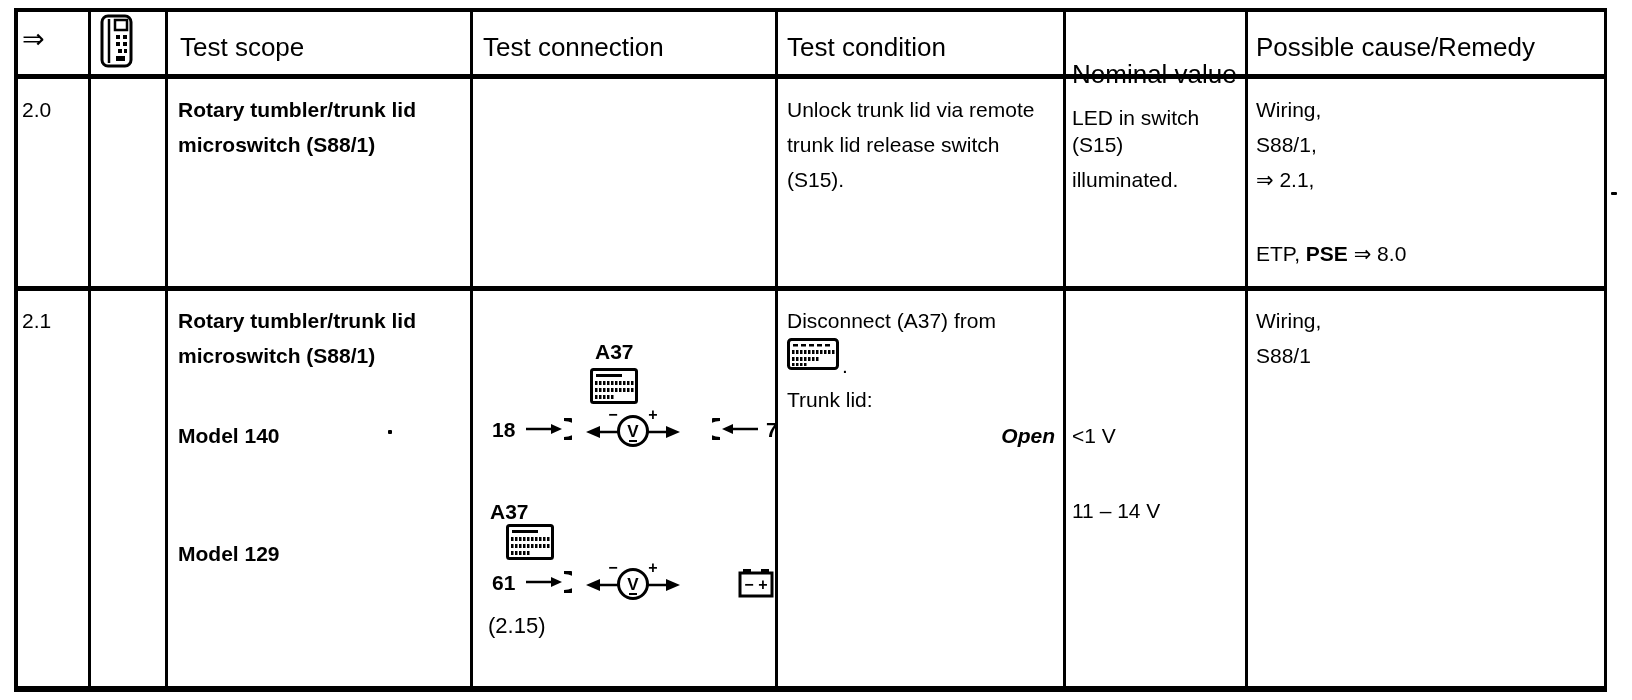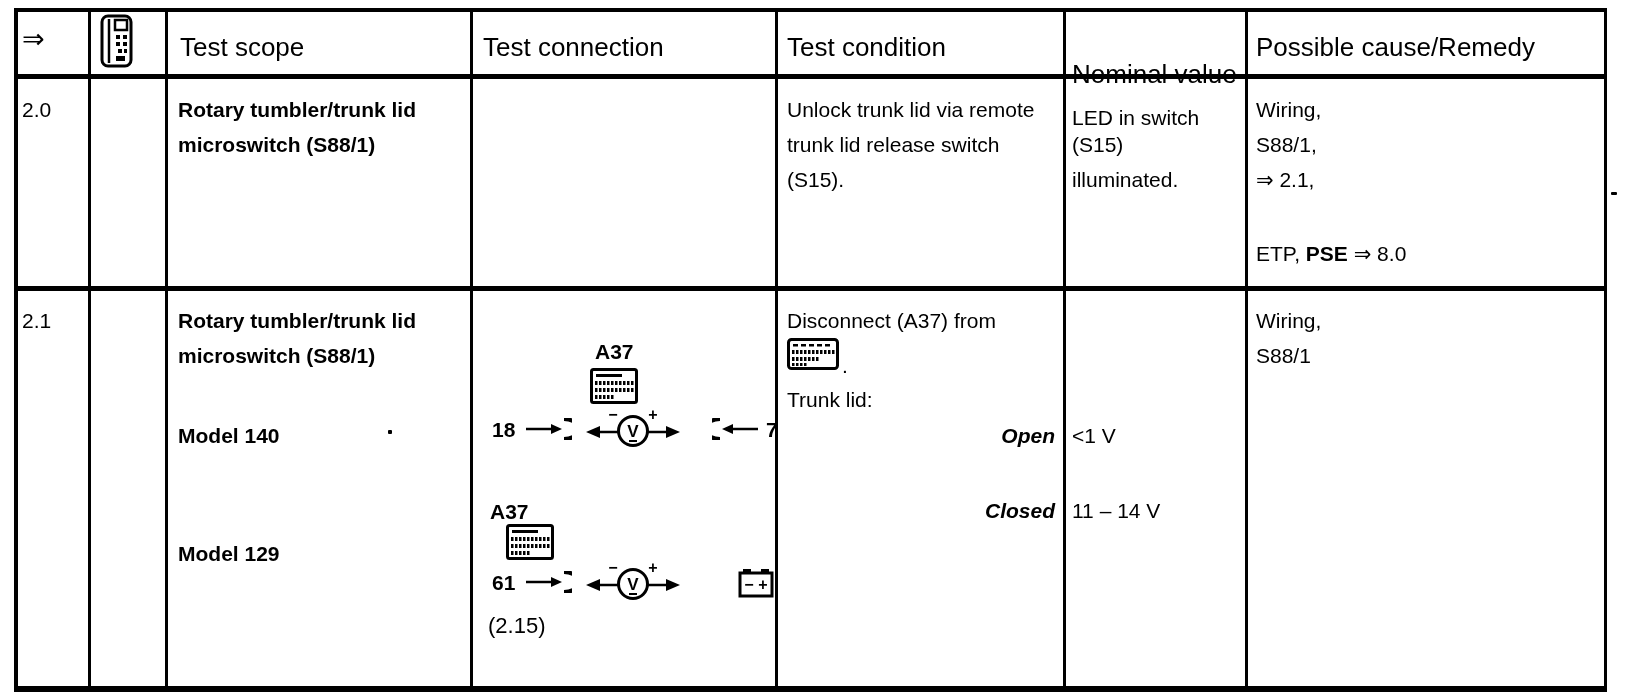--- a/index.html
+++ b/index.html
@@ -260,21 +260,20 @@
           <rect x="13" y="25" width="2.5" height="3"></rect>
           <rect x="17" y="25" width="2.5" height="3"></rect>
       </g>
     </svg>
   </div>
   <div class="t" style="left:842px;top:348px;">.</div>
 
   <div class="t" style="left:787px;top:382px;">Trunk lid:</div>
 
   <div class="t b right" style="left:787px;top:418px;width:268px;">Open</div>
-  <div class="t b right" style="left:787px;top:493px;width:268px;">Closed</div>
 
   <div class="t" style="left:1072px;top:418px;">&lt;1 V</div>
   <div class="t" style="left:1072px;top:493px;">11 – 14 V</div>
 
   <div class="t" style="left:1256px;top:303px;">Wiring,</div>
   <div class="t" style="left:1256px;top:338px;">S88/1</div>
 
   <div class="speck" style="left:388px;top:430px;width:4px;height:4px;"></div>
   <div class="speck" style="left:1611px;top:192px;width:6px;height:3px;"></div>
 

